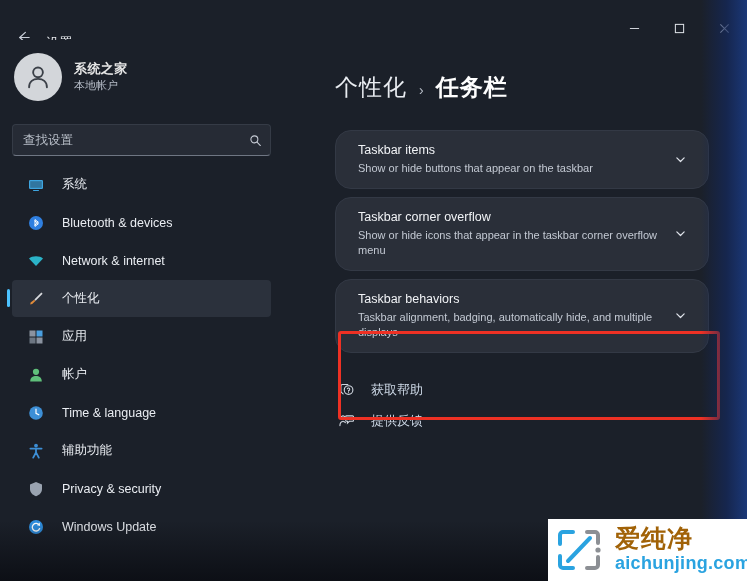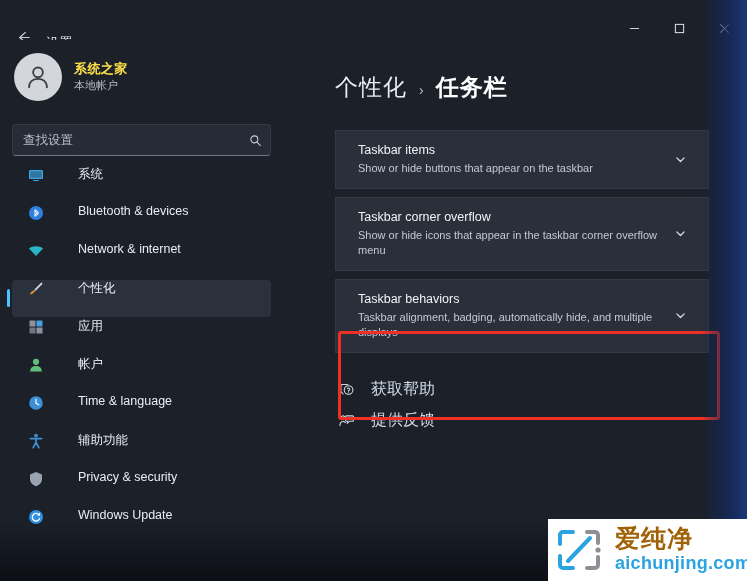--- a/index.html
+++ b/index.html
@@ -58,41 +58,41 @@
   #account {
     display: flex; align-items: center; height: 62px; padding-left: 14px;
   }
   #avatar {
     width: 48px; height: 48px; border-radius: 50%;
     background: #d3d6da; display: flex; align-items: center; justify-content: center;
     flex: 0 0 48px;
   }
   #avatar svg { width: 30px; height: 30px; }
   #account-text { margin-left: 12px; line-height: 1.25; }
-  #account-name { font-size: 13px; color: #fde047; font-weight: bold; letter-spacing: .4px; }
+  #account-name { font-size: 13px; color: #e5e5e5; font-weight: bold; letter-spacing: .4px; }
   #account-sub { font-size: 11px; color: #b7bdc8; margin-top: 2px; }
 
   #searchbox {
     position: relative; margin: 16px 12px 0 12px; height: 32px;
     background: #262b35; border: 1px solid #353b46; border-bottom: 1px solid #6f7683;
     border-radius: 4px; display: flex; align-items: center;
   }
   #search-input {
     background: transparent; border: 0; outline: none; flex: 1;
     color: #cfd4dd; font-size: 12.5px; padding: 0 10px;
     font-family: "Liberation Sans", "DejaVu Sans", sans-serif;
   }
   #search-input::placeholder { color: #b9bfc9; }
   #search-icon { width: 30px; display:flex; align-items:center; justify-content:center; color:#c7ccd6; }
   #search-icon svg { width: 13px; height: 13px; }
 
   #nav { margin-top: 10px; }
   .nav-item {
-    position: relative; display: flex; align-items: flex-start;
-    height: 37px; margin: 1px 12px; padding-left: 14px; border-radius: 4px; gap: 16px;
+    position: relative; display: flex; align-items: center;
+    height: 37px; margin: 1px 12px; padding-left: 14px; border-radius: 4px;
   }
   .nav-item.selected { background: #2b313c; }
   .nav-item.selected::before {
     content: ""; position: absolute; left: -5px; top: 9px;
     width: 3px; height: 18px; border-radius: 2px; background: #4cc2ff;
   }
   .nav-icon { width: 20px; height: 18px; flex: 0 0 20px; display:flex; align-items:center; justify-content:center; }
   .nav-icon svg { width: 16px; height: 16px; }
   .nav-label { margin-left: 16px; font-size: 12.5px; color: #eaedf2; white-space: nowrap; }
 
@@ -105,42 +105,42 @@
     display: flex; align-items: baseline; padding: 32px 0 0 52px;
     color: #ffffff;
   }
   #bc-parent { font-size: 23px; color: #e9ecf1; letter-spacing: 1px; }
   #bc-sep { font-size: 14px; color: #b9bfc9; margin: 0 12px; }
   #bc-current { font-size: 23px; color: #ffffff; font-weight: bold; letter-spacing: 1px; }
 
   #cards { margin: 27px 38px 0 52px; }
   .card {
     position: relative; background: #2a2f39; border: 1px solid #333945;
-    border-radius: 0; margin-bottom: 8px;
+    border-radius: 16px; margin-bottom: 8px;
     display: flex; align-items: center; padding: 11px 14px 12px 22px;
     min-height: 57px;
   }
   .card-text { flex: 1; }
   .card-title { font-size: 12.5px; color: #f1f3f6; line-height: 1.3; }
   .card-sub { font-size: 11px; color: #c3c9d3; margin-top: 3px; line-height: 1.35; max-width: 310px; }
   .chev { width: 28px; display:flex; align-items:center; justify-content:center; color: #dfe3ea; }
   .chev svg { width: 13px; height: 13px; }
 
   
   #highlight {
     position: absolute; left: 338px; top: 331px; width: 382px; height: 89px;
     border: 3px solid #ee3124; border-radius: 3px; pointer-events: none;
   }
 
   
   #links { margin: 23px 0 0 52px; }
   .link-row { display: flex; align-items: center; height: 28px; margin-bottom: 3px; }
   .link-icon { width: 22px; display:flex; align-items:center; justify-content:center; color:#cfd5de; }
   .link-icon svg { width: 15px; height: 15px; }
-  .link-label { margin-left: 14px; font-size: 16px; color: #cdd8e6; }
+  .link-label { margin-left: 14px; font-size: 13px; color: #cdd8e6; }
 
   
   #watermark {
     position: absolute; left: 548px; top: 519px; width: 199px; height: 62px;
     background: #ffffff; display: flex; align-items: center; padding-left: 8px;
   }
   #wm-logo { width: 52px; height: 44px; flex: 0 0 52px; }
   #wm-text { margin-left: 7px; }
   #wm-cn { font-size: 25px; color: #6d6e70; font-weight: bold; letter-spacing: 1px; line-height: 1; }
   #wm-en { font-size: 18px; color: #2aa3e0; font-weight: bold; letter-spacing: .3px; margin-top: 2px; }

